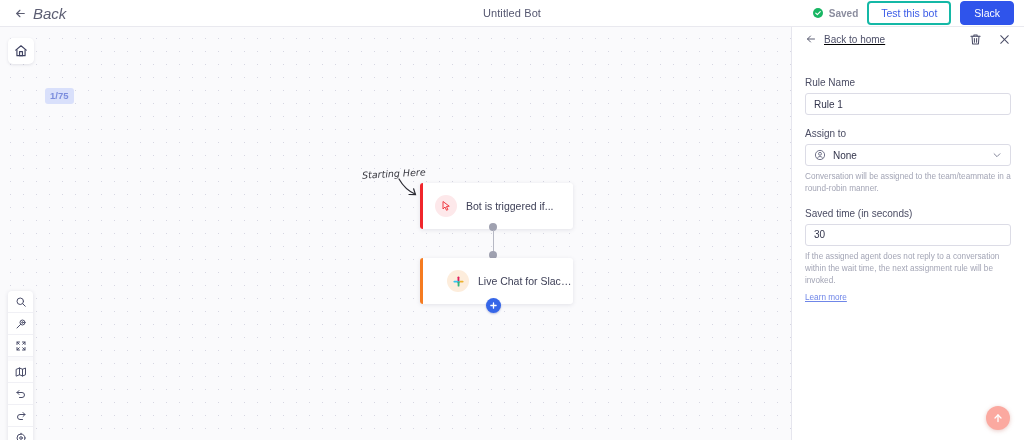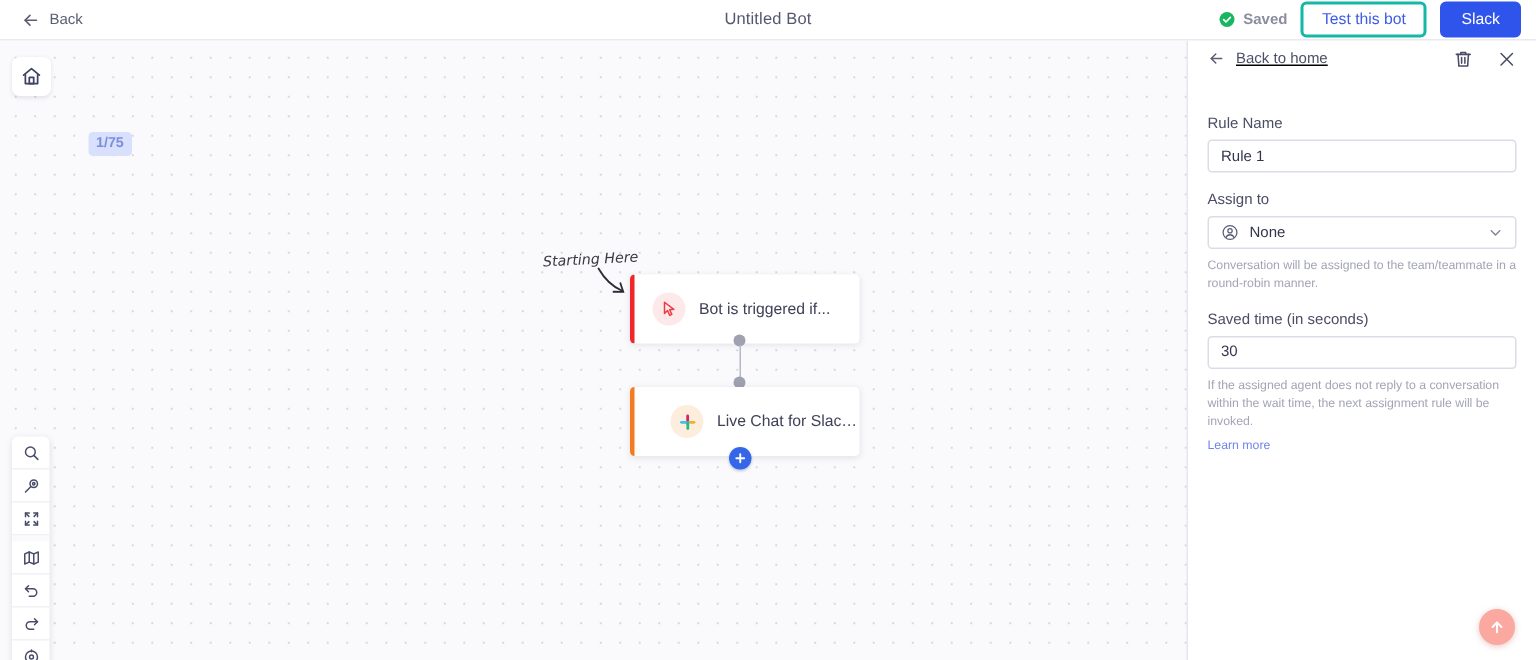--- a/index.html
+++ b/index.html
@@ -17,21 +17,21 @@
     background: #ffffff;
     border-bottom: 1px solid #e9e9ef;
     display: flex; align-items: center;
     z-index: 30;
   }
   .back-btn {
     display: flex; align-items: center; gap: 6px;
     margin-left: 14px; cursor: pointer;
   }
   .back-arrow { width: 13px; height: 13px; color: #5b5d72; display:block; }
-  .back-label { font-size: 10px; color: #5b5d72; }
+  .back-label { font-size: 15px; color: #5b5d72; font-style: italic; }
 
   .bot-title {
     position: absolute; left: 0; right: 0; text-align: center;
     font-size: 11px; color: #555770; letter-spacing: .1px;
   }
 
   .topbar-right {
     margin-left: auto; margin-right: 10px;
     display: flex; align-items: center; gap: 9px;
   }
@@ -72,21 +72,21 @@
     position: absolute; left: 8px; top: 11px;
     width: 26px; height: 26px; border-radius: 5px;
     background: #ffffff; box-shadow: 0 1px 3px rgba(60,60,90,.13);
     display: flex; align-items: center; justify-content: center;
     cursor: pointer;
   }
   .home-btn svg { width: 14px; height: 14px; color: #3f4261; }
 
   
   .counter-badge {
-    position: absolute; left: 59px; top: 61px;
+    position: absolute; left: 45px; top: 61px;
     background: #d9e0fb; color: #7b8ddd;
     font-size: 9.5px; font-weight: bold;
     padding: 3px 5px; border-radius: 3px;
     line-height: 1;
   }
 
   
   .toolbar {
     position: absolute; left: 8px; top: 264px;
     width: 25px;
@@ -206,21 +206,21 @@
   }
   .select-box .person-ico { width: 12px; height: 12px; color: #5c5e78; flex:0 0 auto; display:block; }
   .select-value { font-size: 10px; color: #33354c; margin-left: 7px; }
   .select-box .chev { margin-left: auto; width: 10px; height: 10px; color: #7a7c92; display:block; }
 
   .hint {
     font-size: 8.2px; color: #a3a5b5; line-height: 1.45;
     margin-top: 5px;
   }
   .learn-more {
-    font-size: 8.2px; color: #6f86e8; 
+    font-size: 8.2px; color: #6f86e8; text-decoration: underline;
     cursor: pointer; display: inline-block; margin-top: 2px;
   }
 
   .fab {
     position: absolute; right: 14px; bottom: 10px;
     width: 24px; height: 24px; border-radius: 50%;
     background: #fba9a0;
     display: flex; align-items: center; justify-content: center;
     cursor: pointer; box-shadow: 0 1px 4px rgba(200,120,110,.4);
   }

